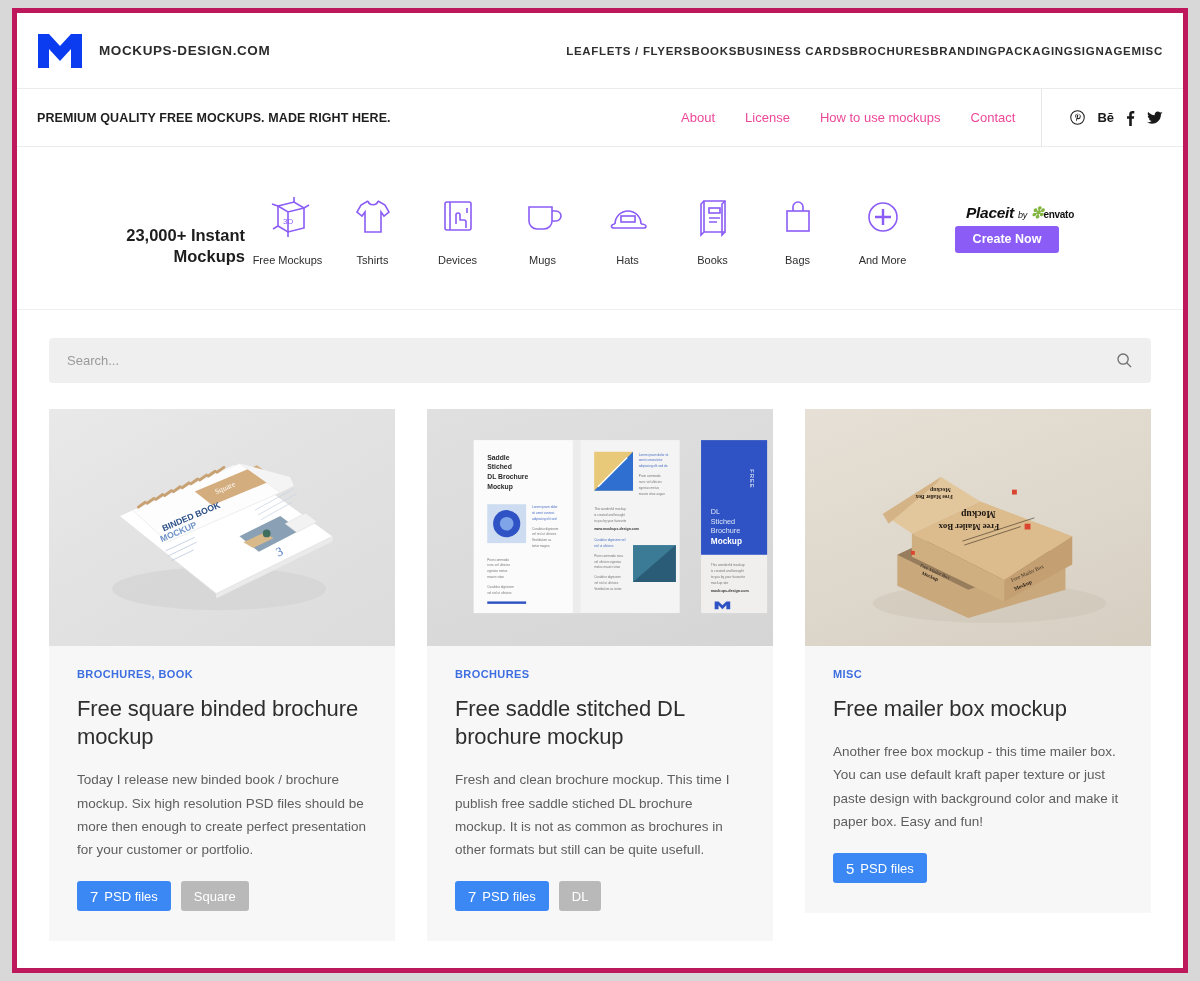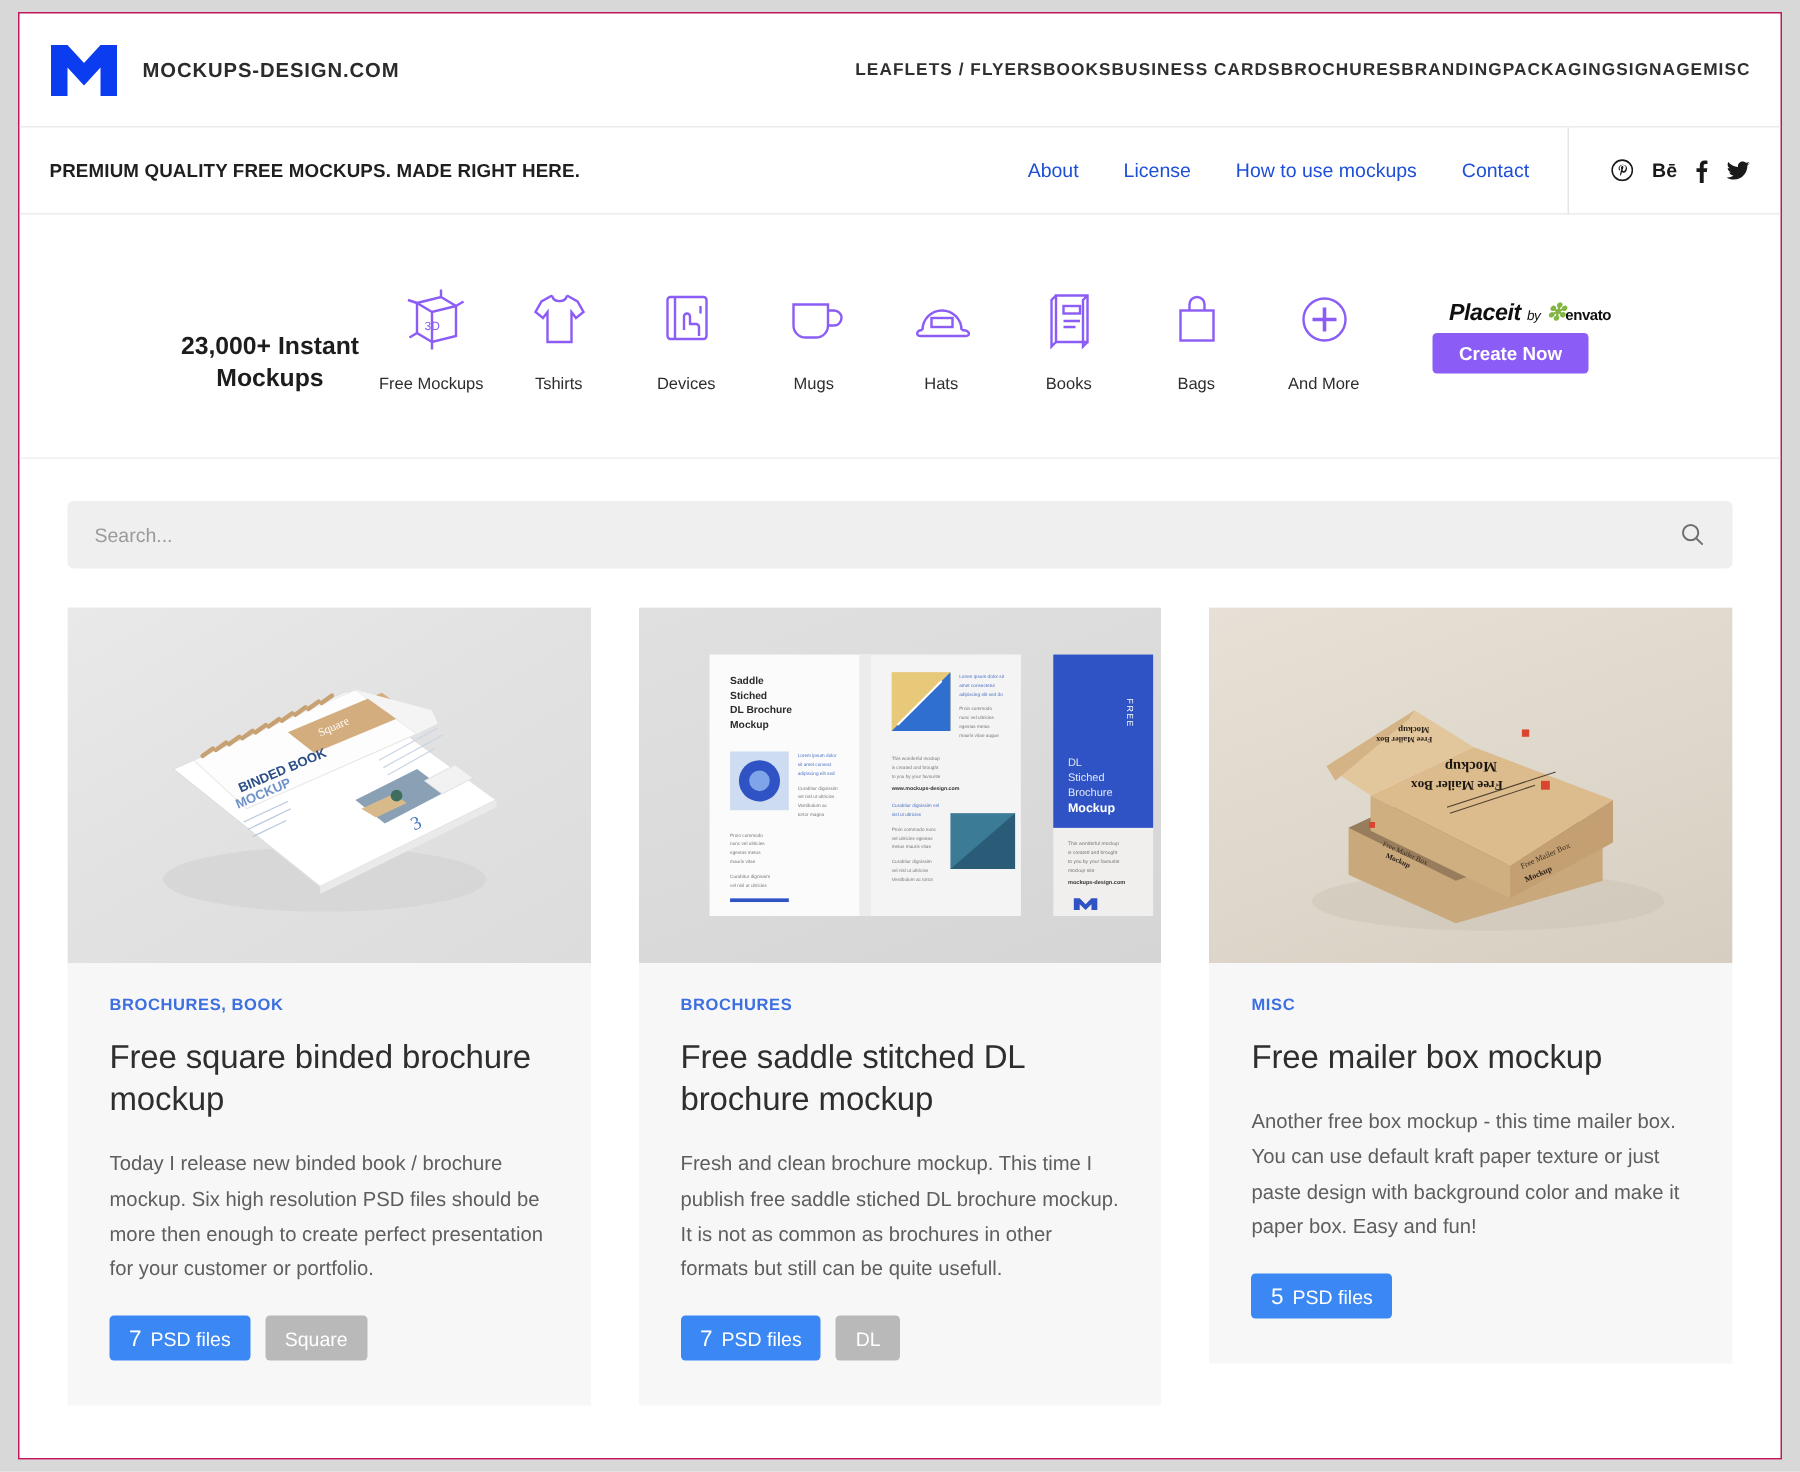--- a/index.html
+++ b/index.html
@@ -6,21 +6,21 @@
   html, body {
     width: 1200px; height: 981px;
     font-family: "Liberation Sans", sans-serif;
     background: #d8d8d8;
     overflow: hidden;
   }
   .page {
     position: absolute; left: 12px; top: 8px;
     width: 1176px; height: 965px;
     background: #ffffff;
-    border: 1px solid #be185d;
+    border: 5px solid #be185d;
     overflow: hidden;
   }
 
   
   .topbar {
     height: 76px; display: flex; align-items: center;
     padding: 0 20px 0 20px;
     border-bottom: 1px solid #ececec;
   }
   .brand { display: flex; align-items: center; gap: 16px; width: 370px; }
@@ -38,35 +38,35 @@
   
   .subbar {
     height: 58px; display: flex; align-items: center;
     padding: 0 20px 0 20px;
     border-bottom: 1px solid #ececec;
   }
   .tagline {
     font-size: 12.5px; font-weight: bold; letter-spacing: .1px; color: #1f1f1f;
   }
   .sublinks { margin-left: auto; display: flex; align-items: center; gap: 30px; padding-right: 26px; }
-  .sublinks a { font-size: 13px; color: #1d4ed8; text-decoration: none; white-space: nowrap; }
+  .sublinks a { font-size: 13px; color: #ec4899; text-decoration: none; white-space: nowrap; }
   .social {
     display: flex; align-items: center; gap: 12px;
     border-left: 1px solid #e6e6e6; height: 58px; padding-left: 28px;
   }
   .social span { font-size: 14px; color: #1a1a1a; line-height: 1; display:flex; align-items:center; }
 
   
   .promo {
     height: 163px; display: flex; align-items: center; justify-content: center;
     gap: 0px; border-bottom: 1px solid #efefef;
   }
   .promo-head {
     font-size: 16.5px; font-weight: bold; color: #1d1d1d; line-height: 1.28;
-    text-align: center; width: 130px; margin-top: 36px;
+    text-align: right; width: 130px; margin-top: 36px;
   }
   .promo-items { display: flex; align-items: flex-start; gap: 0; }
   .promo-item { width: 85px; text-align: center; }
   .promo-item .ic { height: 54px; display: flex; align-items: center; justify-content: center; }
   .promo-item .lb { font-size: 11px; color: #2d2d2d; margin-top: 10px; }
   .promo-cta { margin-left: 30px; width: 130px; text-align: center; }
   .placeit { font-size: 15.5px; font-weight: bold; font-style: italic; color: #101010; letter-spacing: -.3px; white-space: nowrap;}
   .placeit .by { font-size: 9px; font-weight: normal; }
   .placeit .env { font-size: 10px; font-weight: bold; font-style: normal; }
   .placeit .leaf { color: #82b541; }

